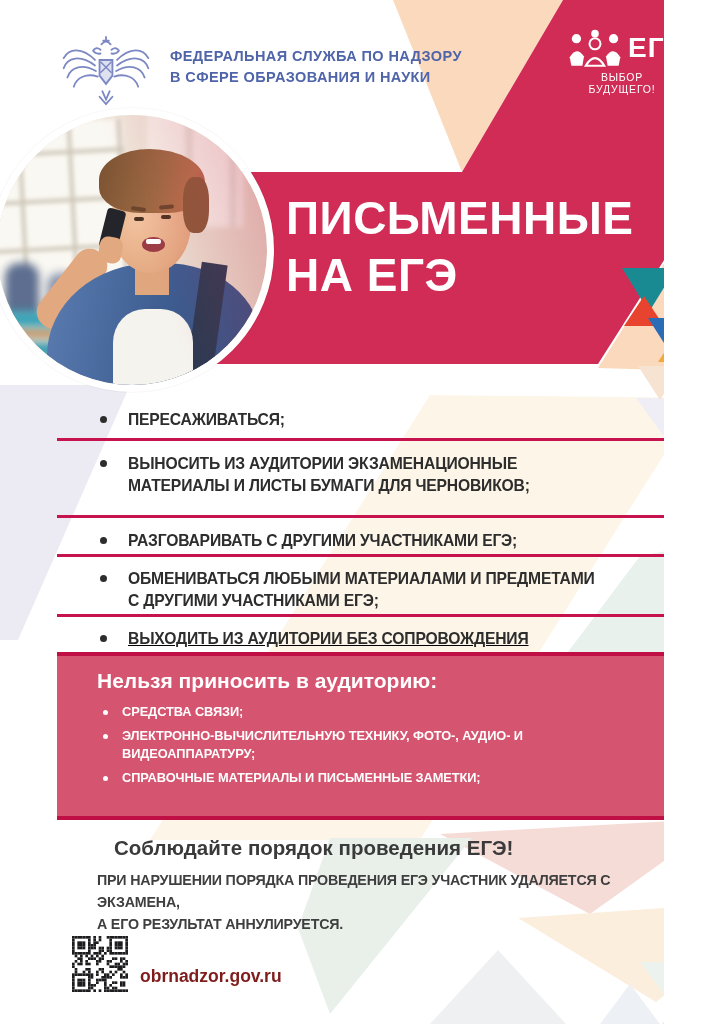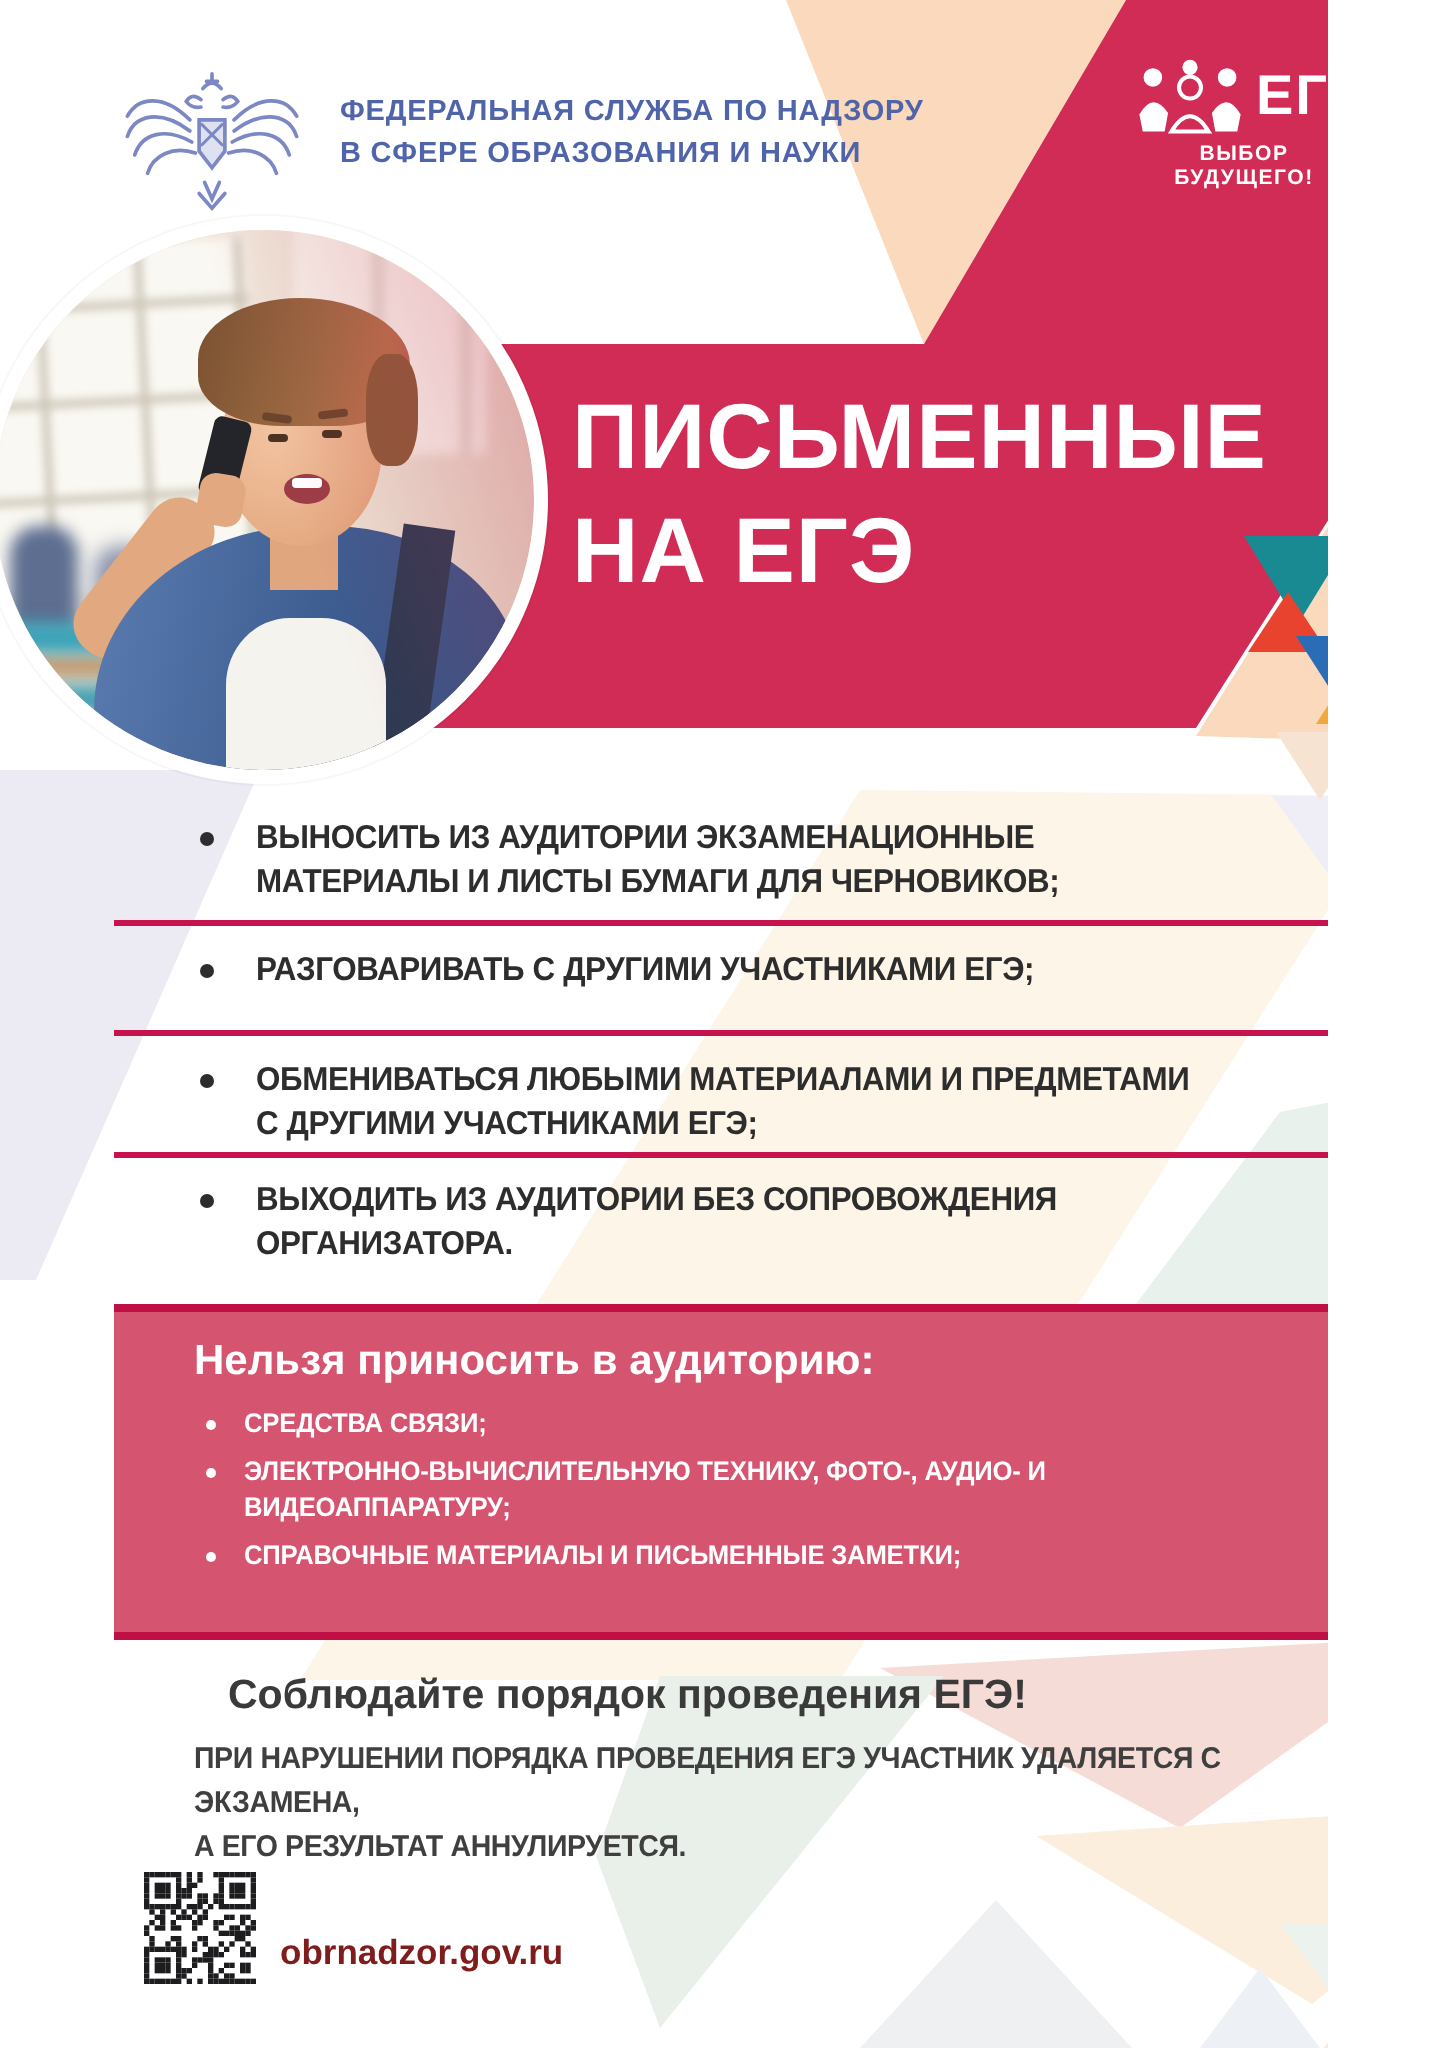--- a/index.html
+++ b/index.html
@@ -33,21 +33,21 @@
 
   
   .gov-header{left:60px;top:34px;display:flex;align-items:flex-start;}
   .agency-text{margin-left:18px;padding-top:12px;color:#4f64a9;font-size:14.5px;
     font-weight:bold;letter-spacing:.4px;line-height:21px;}
 
   
   .ege-badge{left:568px;top:28px;width:150px;color:#fff;}
   .ege-row{display:flex;align-items:center;}
   .ege-word{font-size:28px;font-weight:bold;letter-spacing:1px;margin-left:6px;}
-  .ege-tag{font-size:10.5px;font-weight:bold;letter-spacing:.8px;margin-top:3px;text-align:center;width:108px;}
+  .ege-tag{font-size:10.5px;font-weight:normal;letter-spacing:.8px;margin-top:3px;text-align:center;width:108px;}
 
   
   .photo{left:-10px;top:108px;width:284px;height:284px;border-radius:50%;
     border:7px solid #fff;box-sizing:border-box;background:#e9e1d4;overflow:hidden;
     box-shadow:0 0 0 1px rgba(0,0,0,.03);}
   .scene{position:absolute;inset:0;border-radius:50%;overflow:hidden;
     background:linear-gradient(100deg,#f7f3ec 0%,#efe7da 45%,#e4d6c4 100%);}
   .scene div{position:absolute;}
   .win1{left:-22px;top:8px;width:152px;height:172px;background:
       repeating-linear-gradient(0deg,rgba(250,248,242,0) 0 44px,#cfc8ba 44px 48px),
@@ -219,20 +219,24 @@
       <div class="rim"></div>
     </div>
   </div>
 
   <div class="abs hero-title">
     <div>ПИСЬМЕННЫЕ</div>
     <div>НА ЕГЭ</div>
   </div>
 
   <div class="abs plist">
+    <div class="p-item">
+      <span class="dot"></span>
+      <span class="p-text pre cond">ПЕРЕСАЖИВАТЬСЯ;</span>
+    </div>
     <div class="p-item">
       <span class="dot"></span>
       <span class="p-text pre cond">ВЫНОСИТЬ ИЗ АУДИТОРИИ ЭКЗАМЕНАЦИОННЫЕ
 МАТЕРИАЛЫ И ЛИСТЫ БУМАГИ ДЛЯ ЧЕРНОВИКОВ;</span>
     </div>
     <div class="p-item">
       <span class="dot"></span>
       <span class="p-text pre cond">РАЗГОВАРИВАТЬ С ДРУГИМИ УЧАСТНИКАМИ ЕГЭ;</span>
     </div>
     <div class="p-item">

